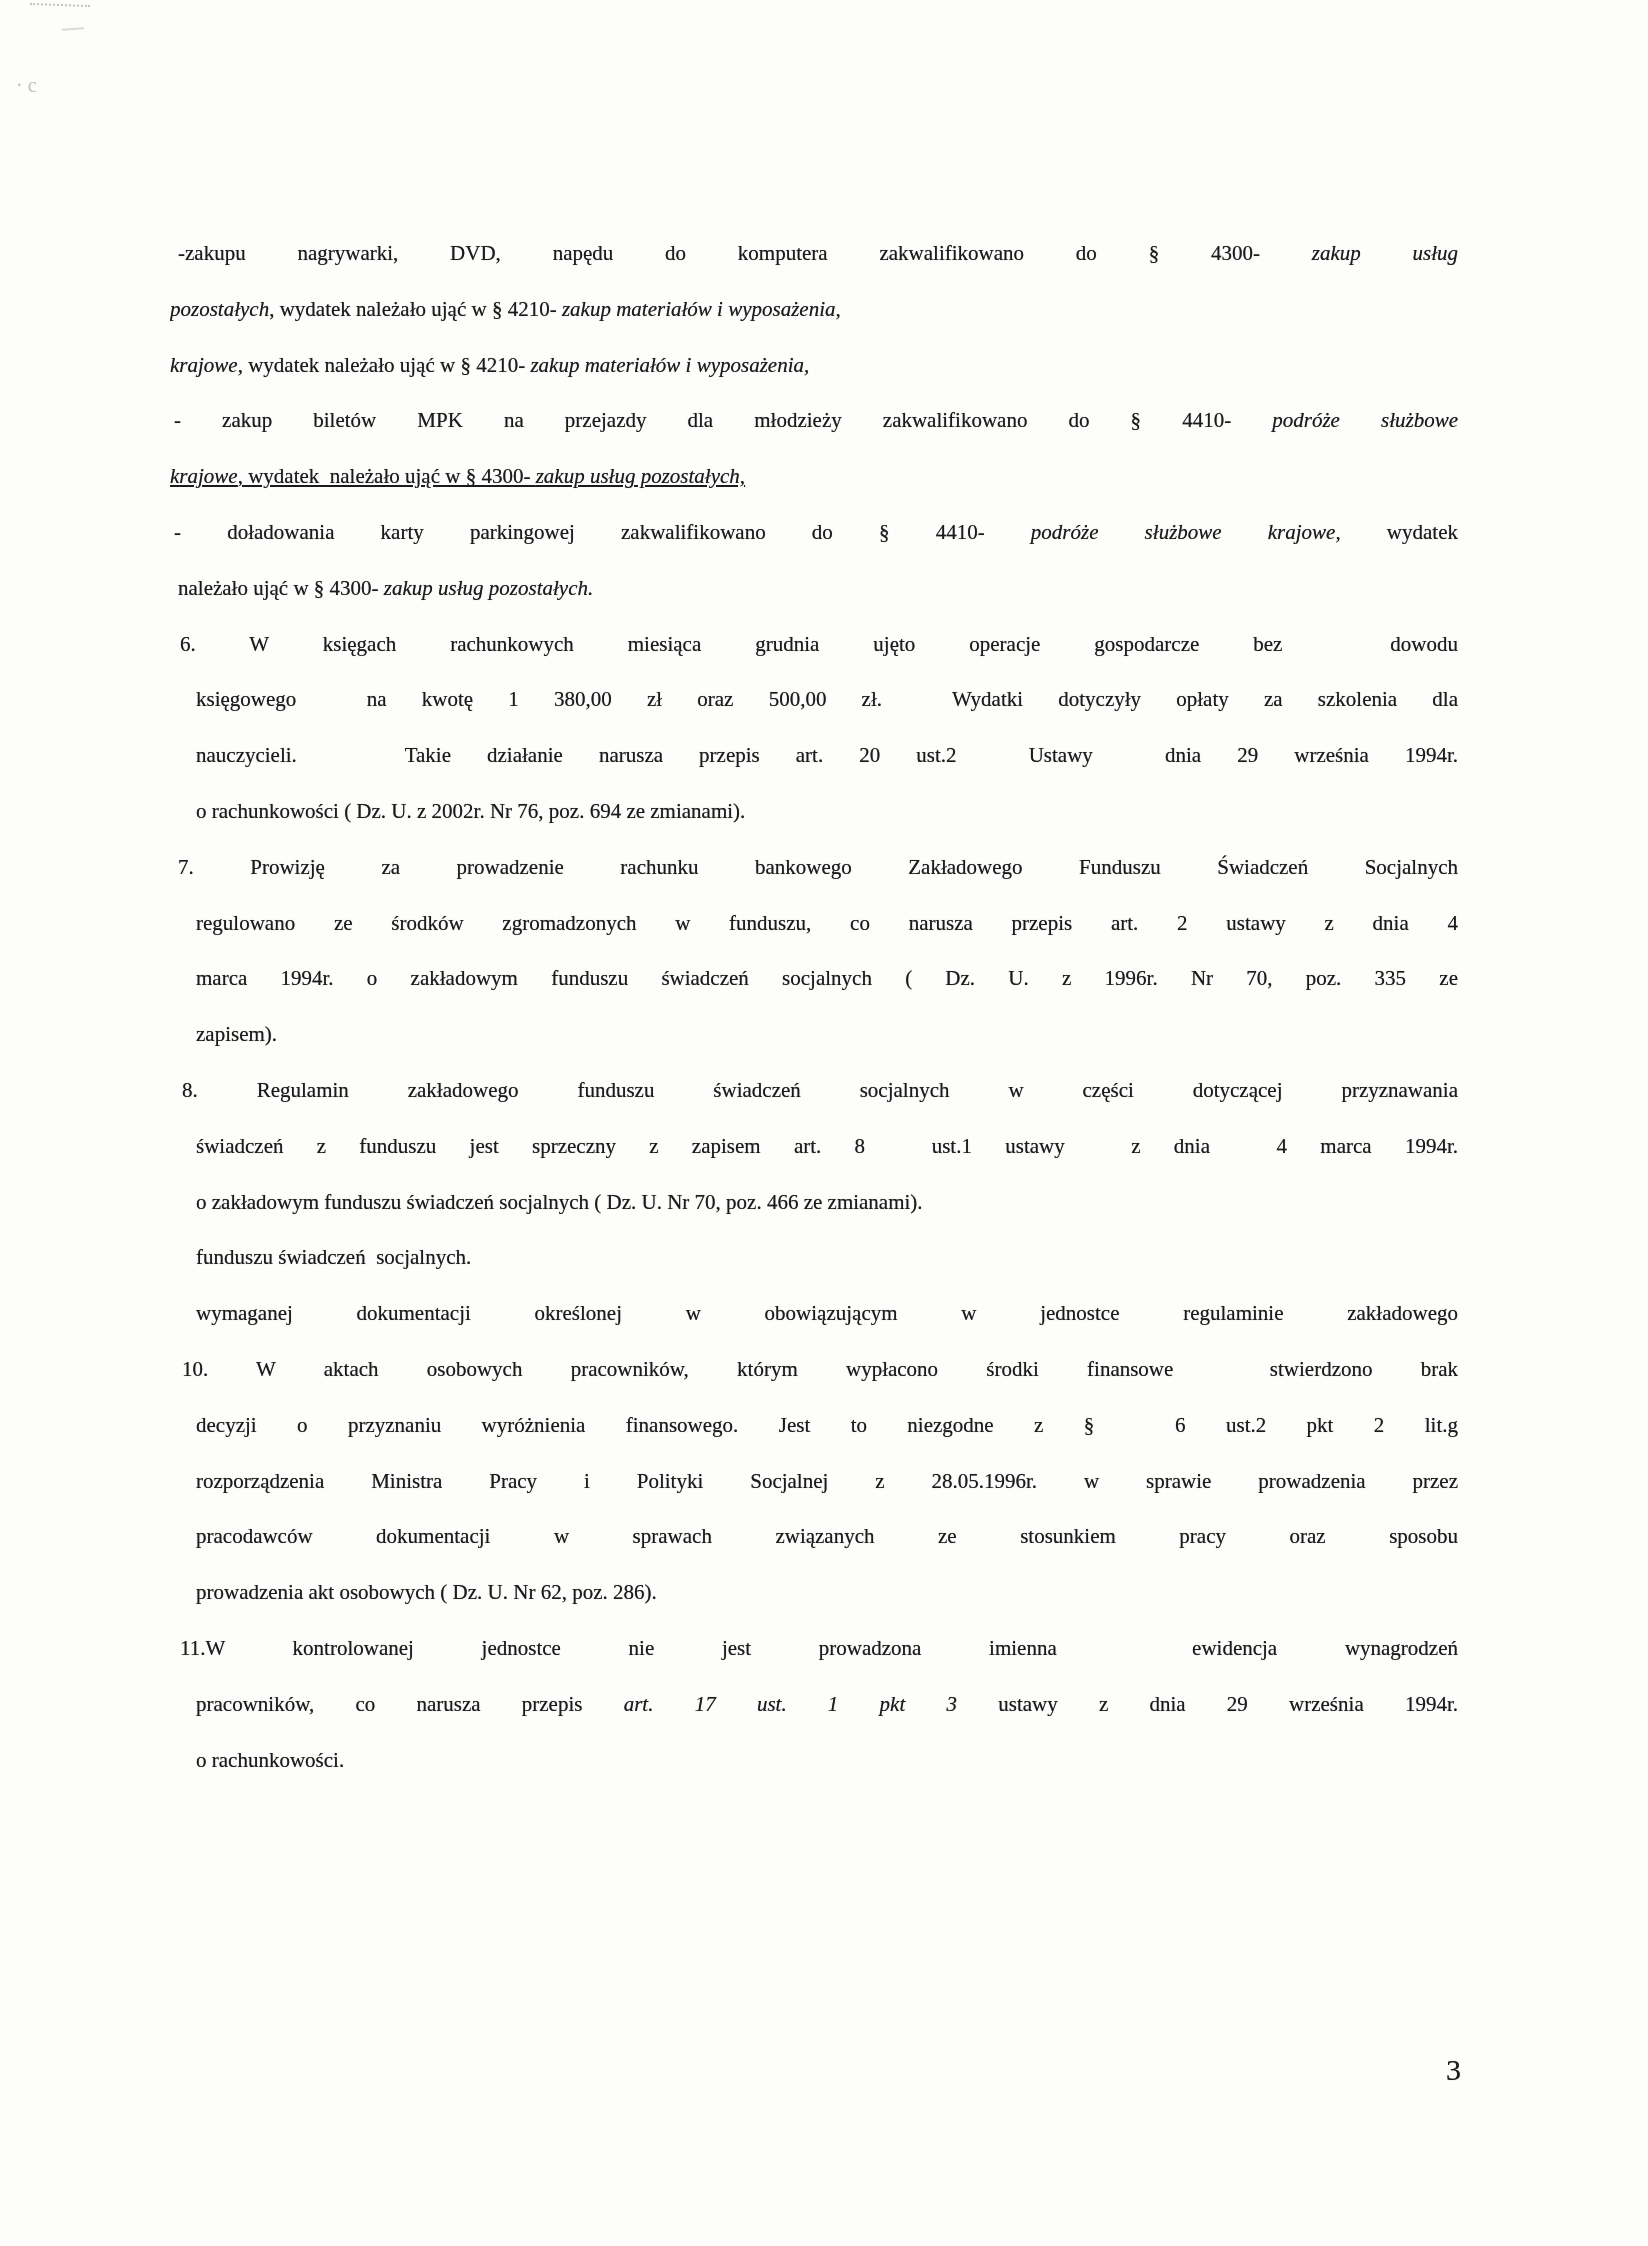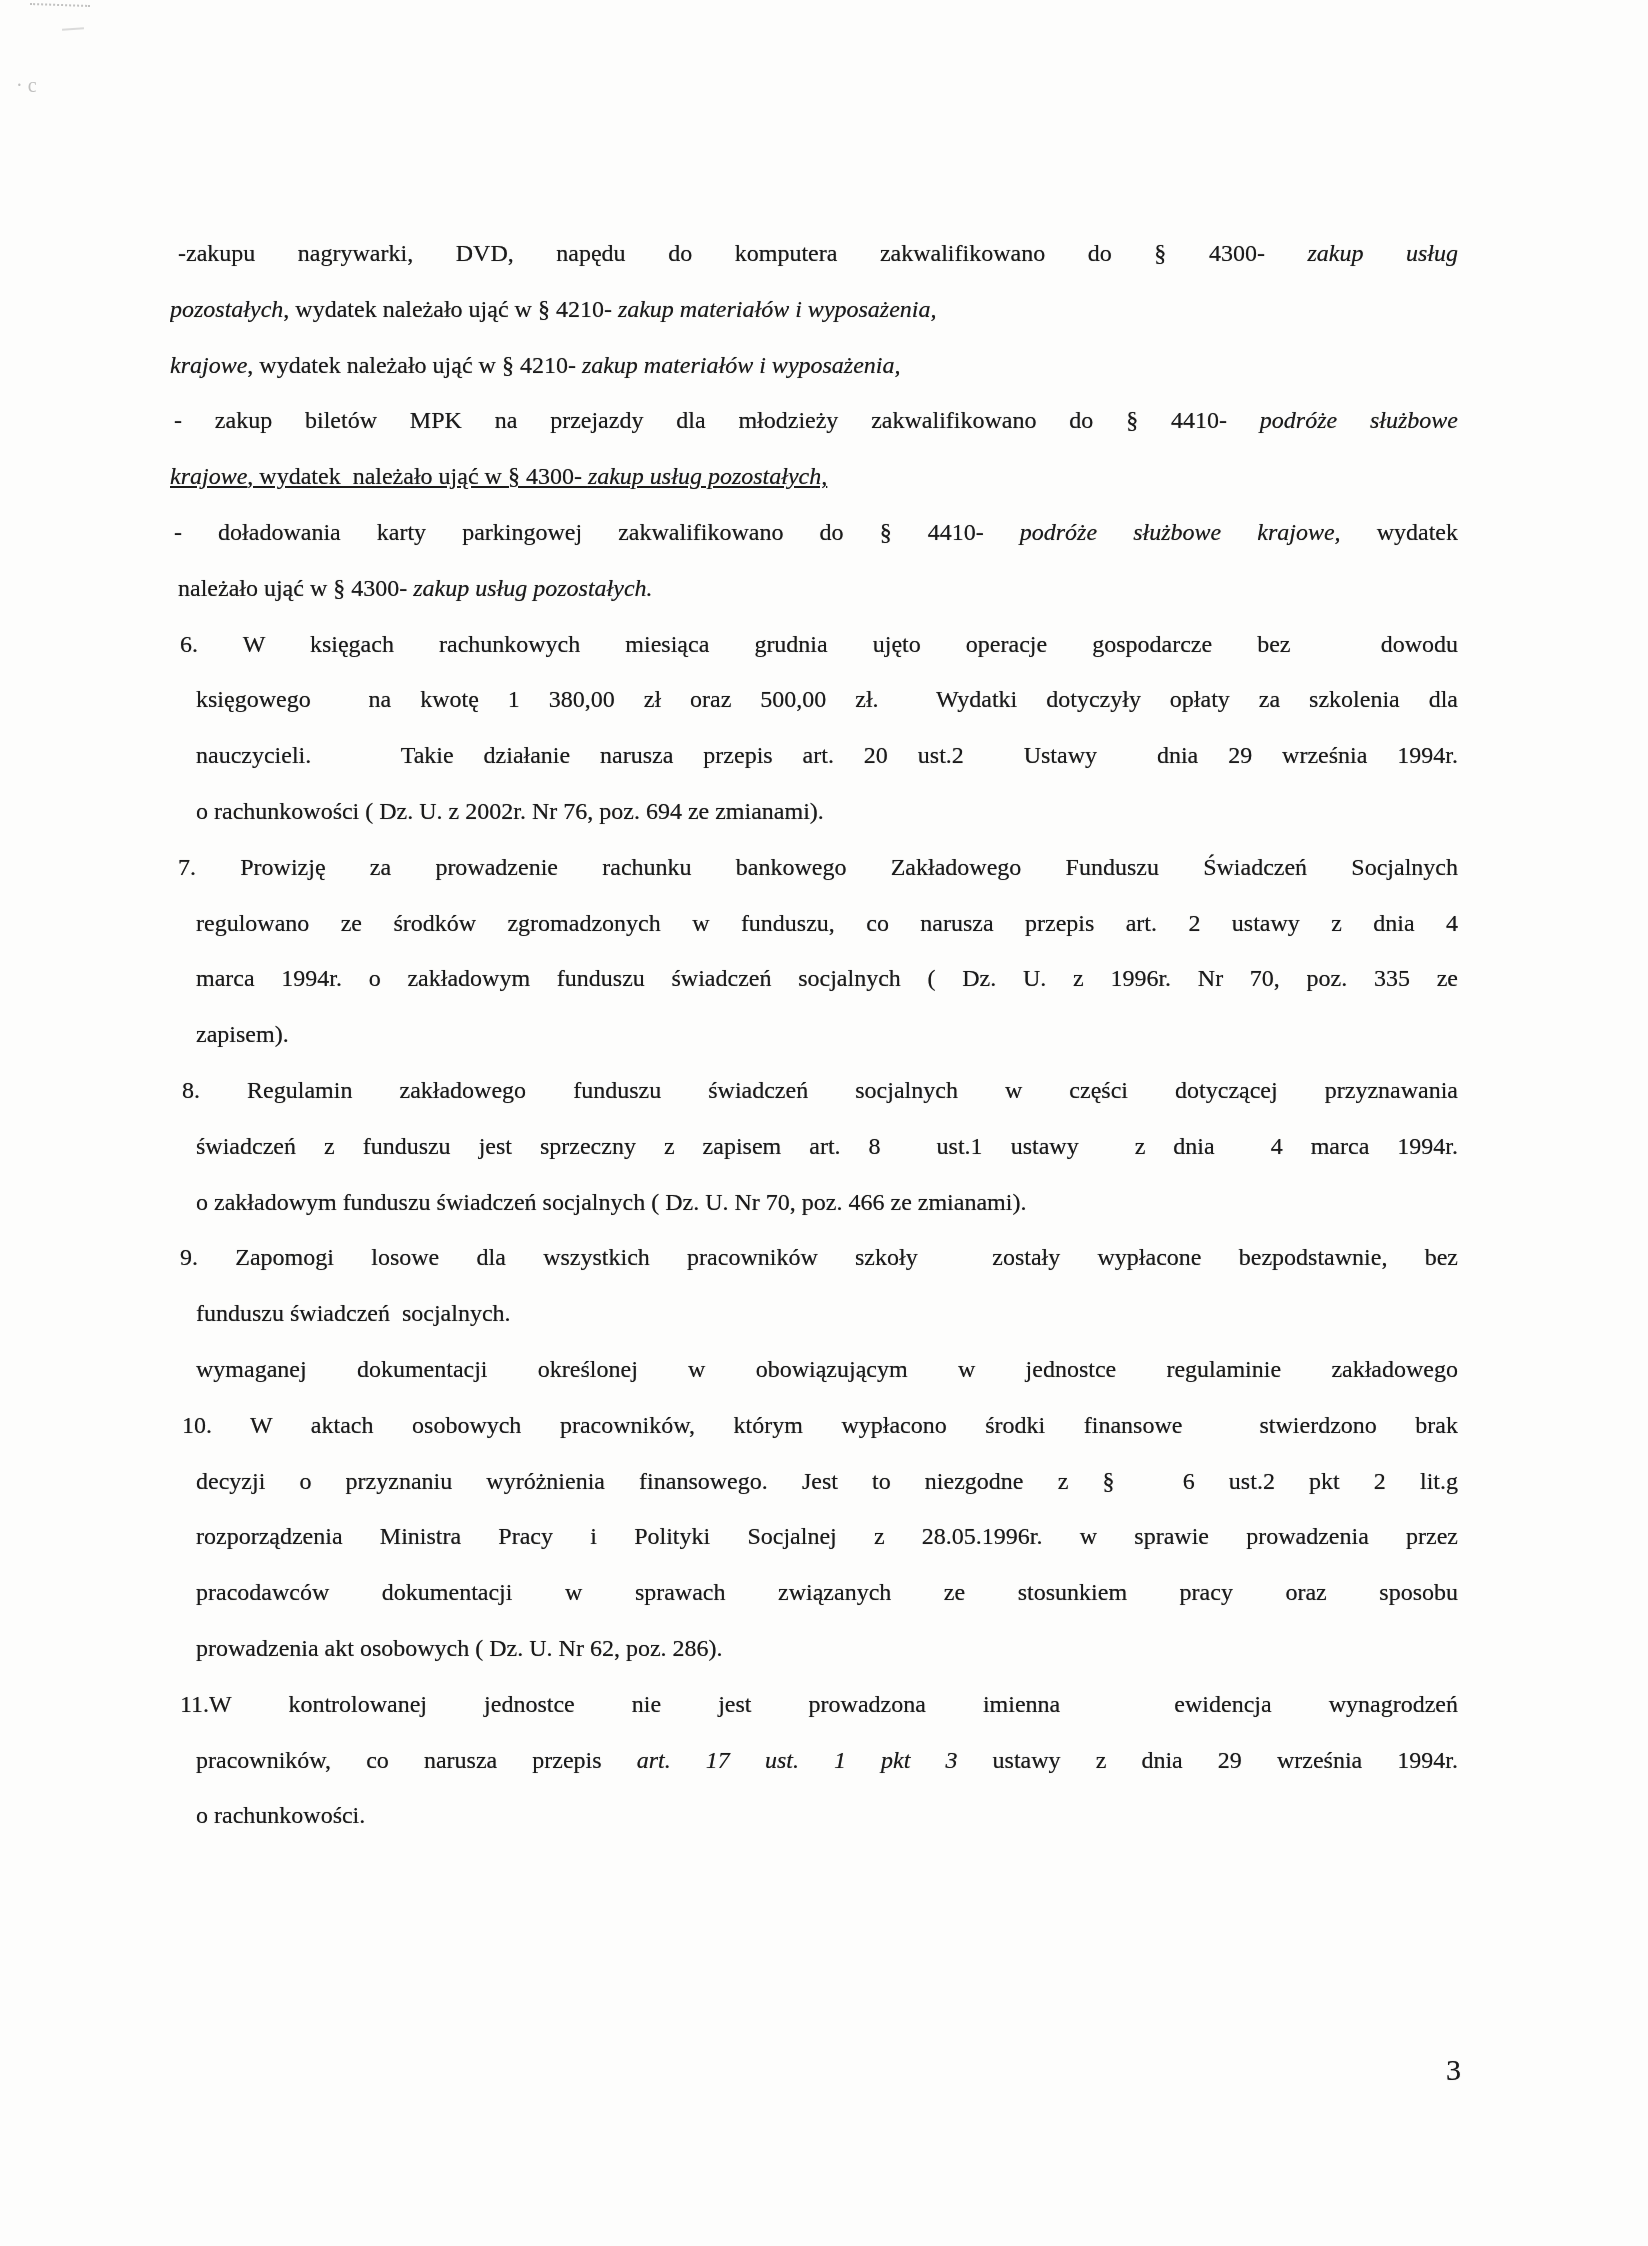--- a/index.html
+++ b/index.html
@@ -19,21 +19,21 @@
     position: absolute;
     inset: 0;
   }
   .doc-text {
     position: absolute;
     left: 170px;
     top: 226px;
     width: 1288px;
   }
   .line {
-    font-size: 24px;
+    font-size: 21px;
     line-height: 55.8px;
     height: 55.8px;
     overflow: hidden;
     white-space: pre-wrap;
     text-align: left;
     text-shadow: 0 0 0.7px rgba(25,25,25,0.65);
   }
   .line.justify {
     text-align: justify;
     text-align-last: justify;
@@ -95,21 +95,20 @@
       <div class="line justify" style="padding-left: 26px;"><span class="seg">księgowego  na kwotę 1 380,00 zł oraz 500,00 zł.  Wydatki dotyczyły opłaty za szkolenia dla</span></div>
       <div class="line justify" style="padding-left: 26px;"><span class="seg">nauczycieli.   Takie działanie narusza przepis art. 20 ust.2  Ustawy  dnia 29 września 1994r.</span></div>
       <div class="line" style="padding-left: 26px;"><span class="seg">o rachunkowości ( Dz. U. z 2002r. Nr 76, poz. 694 ze zmianami).</span></div>
       <div class="line justify" style="padding-left: 8px;"><span class="seg">7. Prowizję za prowadzenie rachunku bankowego Zakładowego Funduszu Świadczeń Socjalnych</span></div>
       <div class="line justify" style="padding-left: 26px;"><span class="seg">regulowano ze środków zgromadzonych w funduszu, co narusza przepis art. 2 ustawy z dnia 4</span></div>
       <div class="line justify" style="padding-left: 26px;"><span class="seg">marca 1994r. o zakładowym funduszu świadczeń socjalnych ( Dz. U. z 1996r. Nr 70, poz. 335 ze</span></div>
       <div class="line" style="padding-left: 26px;"><span class="seg">zapisem).</span></div>
       <div class="line justify" style="padding-left: 12px;"><span class="seg">8. Regulamin zakładowego funduszu świadczeń socjalnych w części dotyczącej przyznawania</span></div>
       <div class="line justify" style="padding-left: 26px;"><span class="seg">świadczeń z funduszu jest sprzeczny z zapisem art. 8  ust.1 ustawy  z dnia  4 marca 1994r.</span></div>
       <div class="line" style="padding-left: 26px;"><span class="seg">o zakładowym funduszu świadczeń socjalnych ( Dz. U. Nr 70, poz. 466 ze zmianami).</span></div>
-      <div class="line justify" style="padding-left: 10px;"><span class="seg">9. Zapomogi losowe dla wszystkich pracowników szkoły  zostały wypłacone bezpodstawnie, bez</span></div>
       <div class="line" style="padding-left: 26px;"><span class="seg">funduszu świadczeń  socjalnych.</span></div>
       <div class="line justify" style="padding-left: 26px;"><span class="seg">wymaganej dokumentacji określonej w obowiązującym w jednostce regulaminie zakładowego</span></div>
       <div class="line justify" style="padding-left: 12px;"><span class="seg">10. W aktach osobowych pracowników, którym wypłacono środki finansowe  stwierdzono brak</span></div>
       <div class="line justify" style="padding-left: 26px;"><span class="seg">decyzji o przyznaniu wyróżnienia finansowego. Jest to niezgodne z §  6 ust.2 pkt 2 lit.g</span></div>
       <div class="line justify" style="padding-left: 26px;"><span class="seg">rozporządzenia Ministra Pracy i Polityki Socjalnej z 28.05.1996r. w sprawie prowadzenia przez</span></div>
       <div class="line justify" style="padding-left: 26px;"><span class="seg">pracodawców dokumentacji w sprawach związanych ze stosunkiem pracy oraz sposobu</span></div>
       <div class="line" style="padding-left: 26px;"><span class="seg">prowadzenia akt osobowych ( Dz. U. Nr 62, poz. 286).</span></div>
       <div class="line justify" style="padding-left: 10px;"><span class="seg">11.W kontrolowanej jednostce nie jest prowadzona imienna  ewidencja wynagrodzeń</span></div>
       <div class="line justify" style="padding-left: 26px;"><span class="seg">pracowników, co narusza przepis </span><span class="seg italic">art. 17 ust. 1 pkt 3</span><span class="seg"> ustawy z dnia 29 września 1994r.</span></div>
       <div class="line" style="padding-left: 26px;"><span class="seg">o rachunkowości.</span></div>

